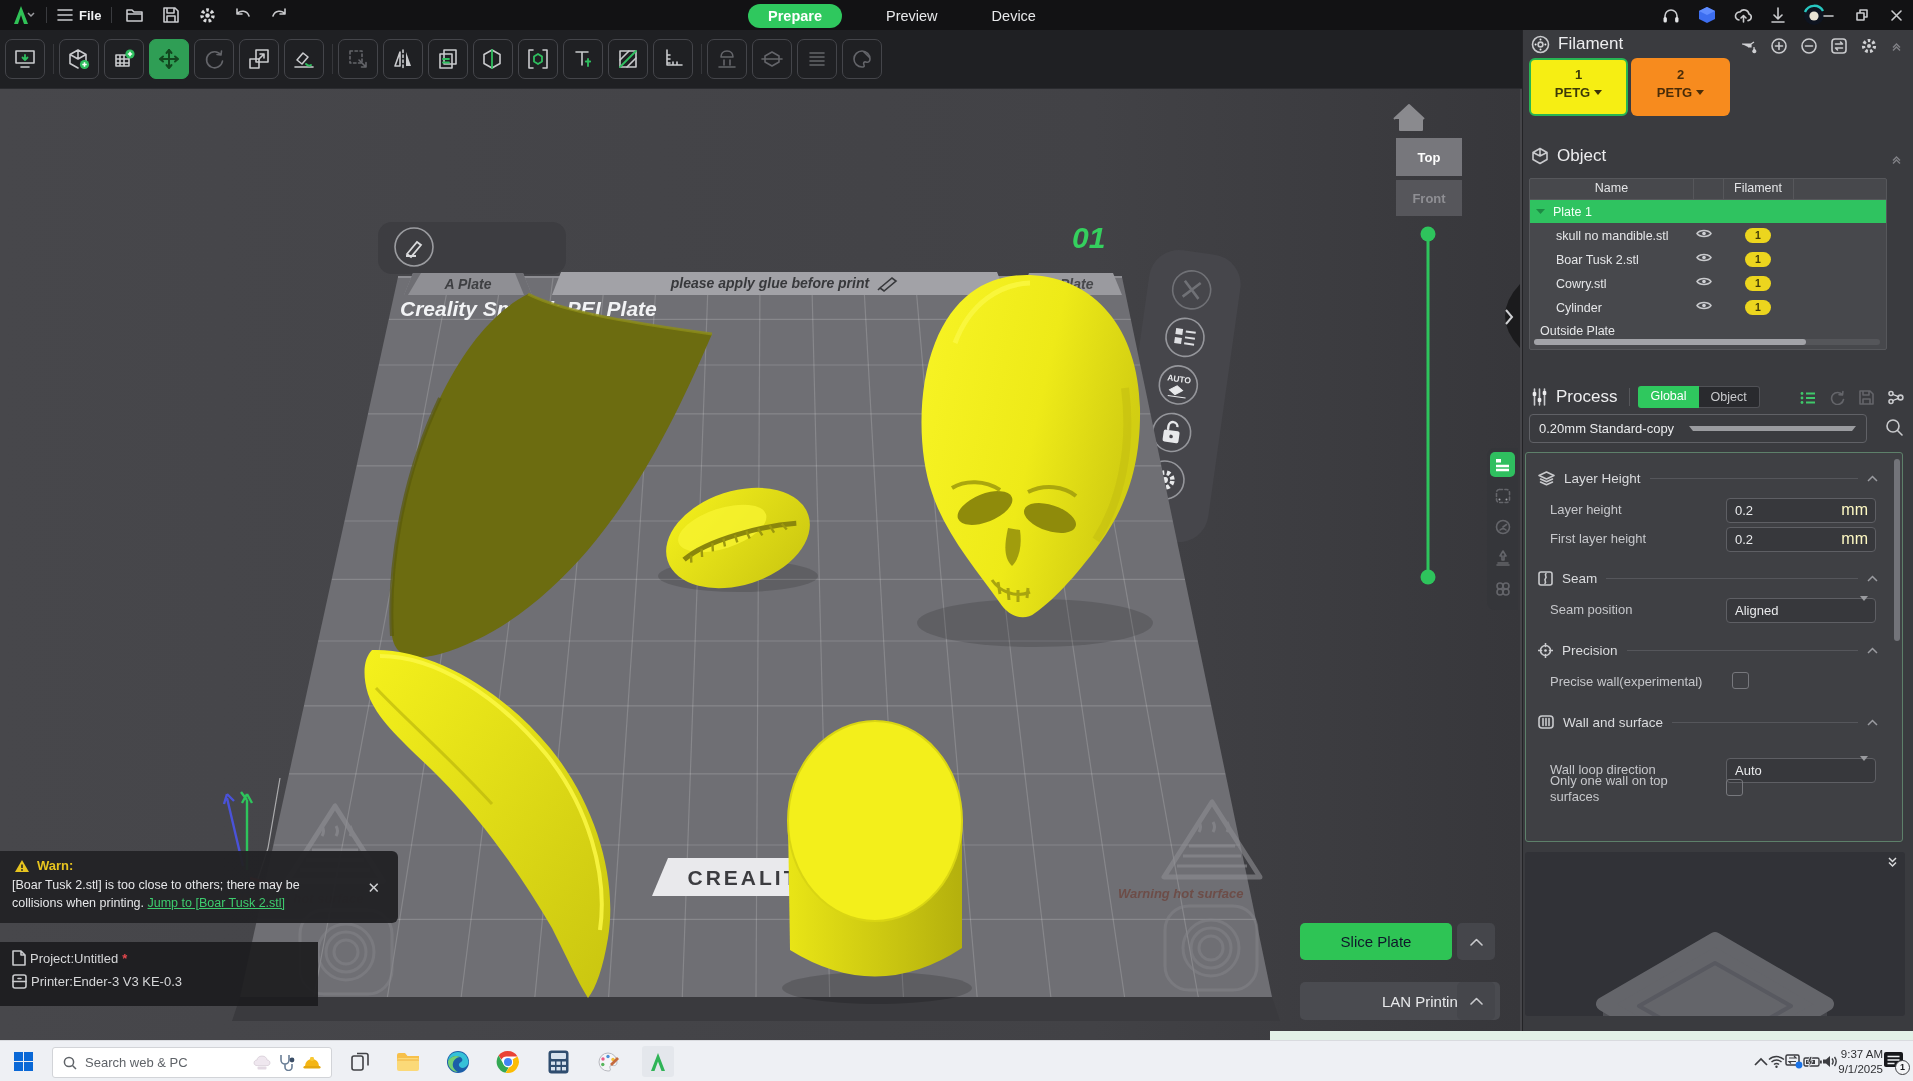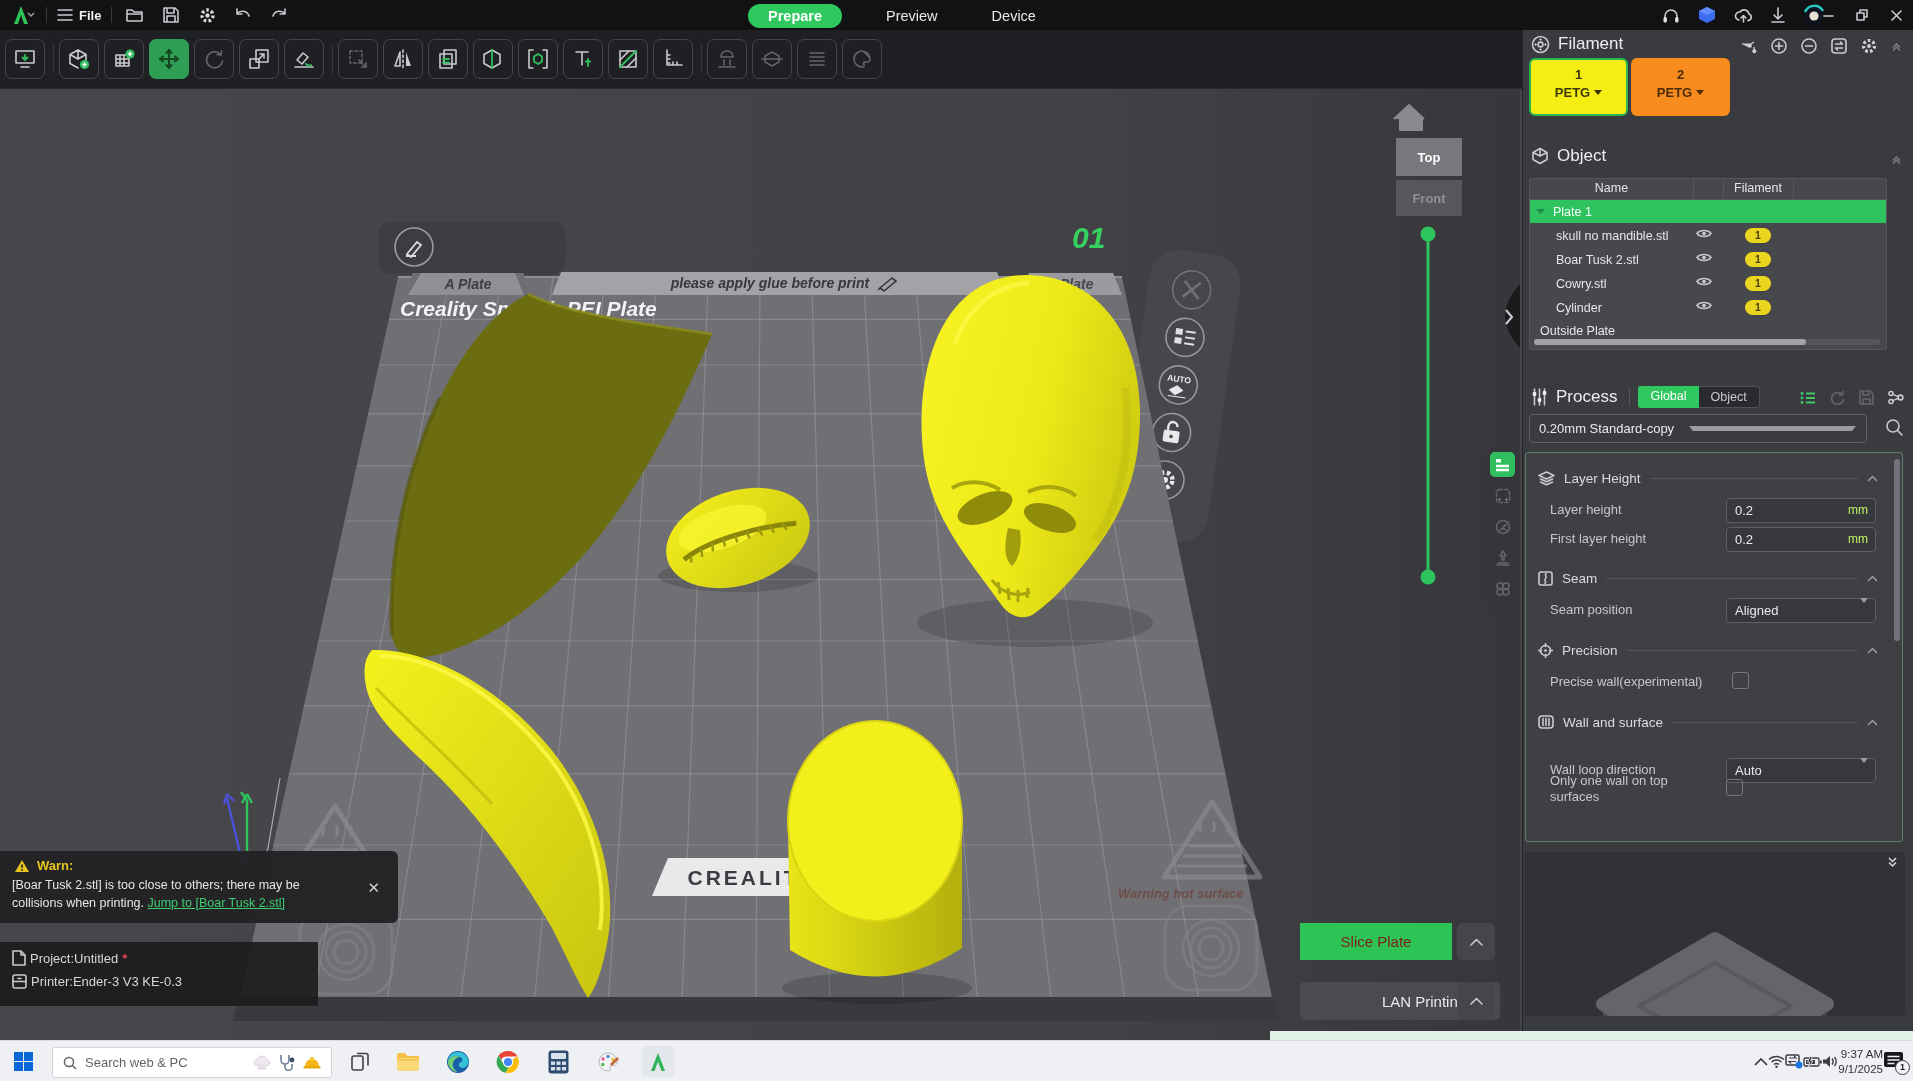--- a/index.html
+++ b/index.html
@@ -35,21 +35,21 @@
 
   
   .warnbox{left:0;top:851px;width:398px;height:72px;background:rgba(34,34,37,.96);border-radius:0 6px 6px 0;color:#e3e4e6;z-index:15;}
   .warn-title{position:absolute;left:14px;top:7px;font-size:13px;font-weight:bold;color:#e7c41f;display:flex;gap:7px;align-items:center;}
   .warn-line{position:absolute;left:12px;font-size:12.5px;color:#e6e7e9;white-space:nowrap;}
   .warn-link{color:#3dcc6e;text-decoration:underline;}
   .warn-close{position:absolute;right:18px;top:32px;color:#cfd0d3;font-size:15px;line-height:10px;}
   .statusbox{left:0;top:942px;width:318px;height:64px;background:rgba(28,28,30,.92);color:#d6d7d9;font-size:13px;z-index:15;}
   .status-row{position:absolute;left:12px;display:flex;align-items:center;gap:4px;white-space:nowrap;}
   .red-star{color:#e5484d;font-weight:bold;}
-  .slice-btn{left:1300px;top:923px;width:152px;height:37px;background:#2ec455;border-radius:0;color:#7f1d1d;
+  .slice-btn{left:1300px;top:923px;width:152px;height:37px;background:#2ec455;border-radius:5px;color:#0f172a;
              font-size:15px;display:flex;align-items:center;justify-content:center;z-index:15;}
   .slice-arrow{left:1457px;top:923px;width:38px;height:37px;background:#45464b;border-radius:5px;display:flex;align-items:center;justify-content:center;z-index:15;}
   .lan-btn{left:1300px;top:982px;width:152px;height:38px;background:#4a4b50;border-radius:5px;color:#e8e9eb;
            font-size:15px;display:flex;align-items:center;justify-content:center;z-index:15;padding-left:48px;}
   .lan-arrow{left:1457px;top:982px;width:38px;height:38px;background:#45464b;border-radius:5px;display:flex;align-items:center;justify-content:center;z-index:15;}
   .toast-strip{left:1270px;top:1031px;width:643px;height:9px;background:#e2f1e7;z-index:14;}
 
   
   .side-strip{left:1487px;top:448px;width:31px;height:162px;background:#35363a;border-radius:8px 0 0 8px;z-index:16;
               display:flex;flex-direction:column;align-items:center;padding-top:4px;gap:6px;box-sizing:border-box;}
@@ -84,21 +84,21 @@
           display:flex;align-items:center;font-size:13px;color:#eaebed;}
   .preset span{padding-left:9px;flex:1;}
   .settings{position:absolute;left:2px;top:422px;width:378px;height:390px;border:1px solid #5d806a;border-radius:3px;background:#3f4044;box-sizing:border-box;}
   .grp-hdr{position:absolute;left:12px;right:24px;height:22px;display:flex;align-items:center;gap:9px;color:#dadbde;font-size:13.5px;}
   .grp-rule{flex:1;height:1px;background:#55565b;}
   .set-row{position:absolute;left:24px;right:26px;height:26px;display:flex;align-items:center;color:#c6c7cb;font-size:13px;}
   .set-label{flex:1;line-height:1.25;}
   .inputbox{width:150px;height:25px;background:#37383c;border:1px solid #5e5f64;border-radius:4px;box-sizing:border-box;
             display:flex;align-items:center;font-size:13px;}
   .inputbox .val{flex:1;padding-left:8px;color:#e9eaec;}
-  .inputbox .unit{padding-right:7px;color:#bef264;font-size:12px;}
+  .inputbox .unit{padding-right:7px;color:#fef9c3;font-size:16px;}
   .checkbox{width:15px;height:15px;border:1.5px solid #77787d;border-radius:3px;}
   .set-scroll{position:absolute;right:2px;top:4px;width:6px;height:380px;}
   .set-thumb{position:absolute;left:0;top:2px;width:6px;height:182px;background:#73747a;border-radius:3px;}
   .preview-box{position:absolute;left:2px;top:822px;width:380px;height:164px;background:#313237;border-radius:3px;overflow:hidden;}
 
   
   .taskbar{left:0;top:1040px;width:1913px;height:41px;background:#eef0f4;border-top:1px solid #d9dbdf;z-index:40;
            display:flex;align-items:center;}
   .search-pill{position:absolute;left:52px;top:6px;width:278px;height:29px;background:#fff;border:1px solid #d2d4d8;border-radius:3px;
                display:flex;align-items:center;gap:8px;font-size:13px;color:#5f6368;}

